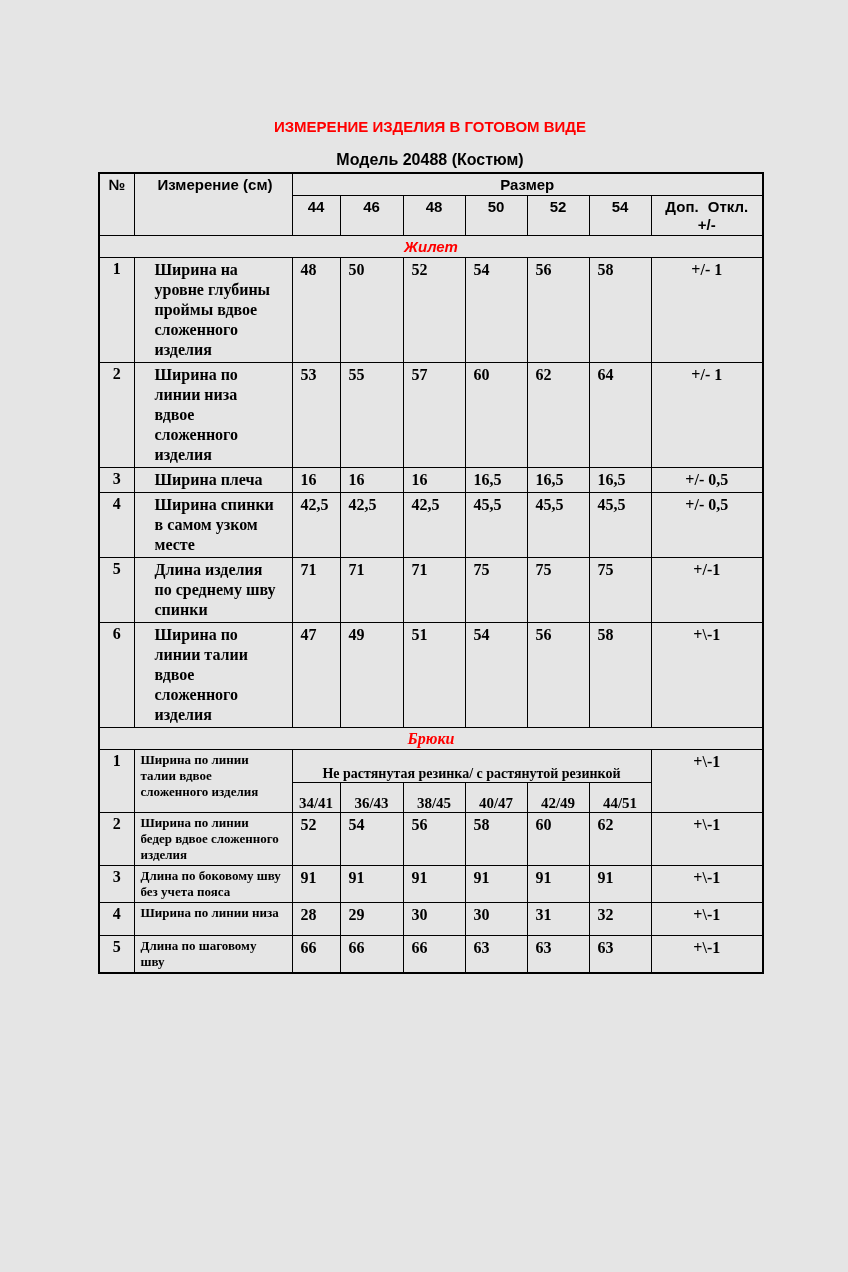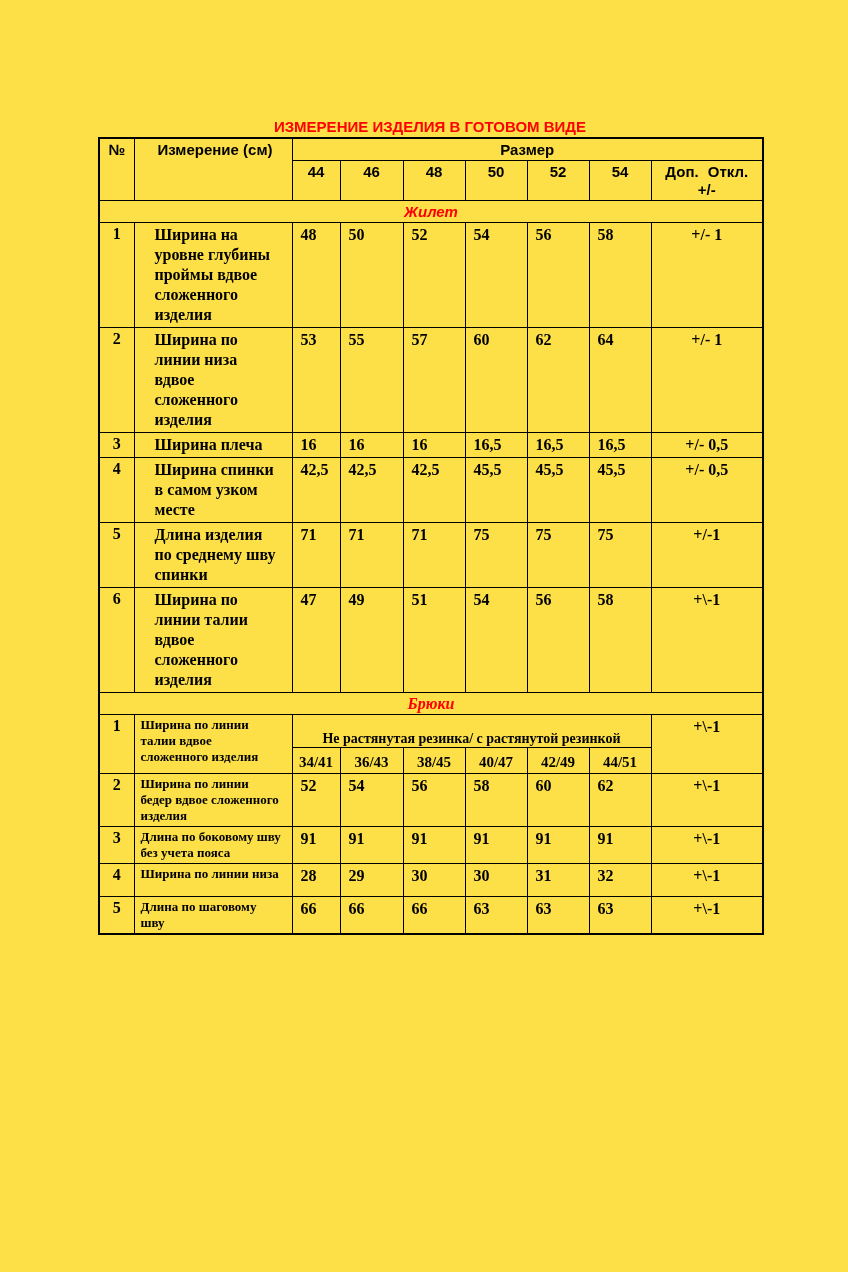--- a/index.html
+++ b/index.html
@@ -3,21 +3,21 @@
 <meta charset="utf-8">
 <style>
   :root { --accent-red: #ff0000; --ink: #000000; }
   * { margin: 0; padding: 0; }
   html, body { background: #ffffff; }
   body {
     width: 848px; height: 1272px;
     font-family: "Liberation Sans", sans-serif;
     color: var(--ink);
   }
-  .page { position: relative; width: 848px; height: 1272px; background: #fde047; overflow: hidden; }
+  .page { position: relative; width: 848px; height: 1272px; background: #e5e5e5; overflow: hidden; }
   .content { width: 664px; margin-left: 98px; padding-top: 119px; }
 
   .doc-title   { color: var(--accent-red); font-weight: bold; font-size: 15px; line-height: 15px; text-align: center; }
   .doc-subtitle{ font-weight: bold; font-size: 16px; line-height: 18px; text-align: center; margin-top: 17px; }
   .doc-height  { font-size: 15px; line-height: 16px; text-align: center; margin-top: 13px; }
 
   table.spec {
     margin-top: 3px;
     border-collapse: collapse;
     table-layout: fixed;
@@ -46,33 +46,34 @@
   .band-pants { font-family: "Liberation Serif", serif;     font-size: 16px; height: 22px; margin-top: 24px; }
 
   
   .b { font-family: "Liberation Serif", serif; font-weight: bold; font-size: 16px; }
   td.no    { text-align: center; padding-top: 2px; }
   td.label { padding: 2px 12px 2px 20px; line-height: 20px; }
   td.sm    { font-size: 13px; line-height: 16px; padding: 2px 10px 2px 6px; }
   td.val   { padding: 3px 0 0 8px; }
   td.tol   { text-align: center; padding-top: 3px; }
   td.elastic { text-align: center; font-size: 14px; padding-top: 16px; }
-  td.subsz   { text-align: center; font-size: 15px; padding-top: 6px; }
+  td.subsz   { text-align: center; font-size: 15px; padding-top: 12px; }
 
   
   .h20{height:20px}.h26{height:26px}.h32{height:32px}.h33{height:33px}
   .h53{height:53px}.h56{height:56px}.h62{height:62px}.h79{height:79px}.h80{height:80px}.h101{height:101px}
 </style>
 </head>
 <body>
 
 <div class="page">
   <div class="content">
 
     <div class="doc-title">ИЗМЕРЕНИЕ ИЗДЕЛИЯ В ГОТОВОМ ВИДЕ</div>
+    <div class="doc-subtitle">Модель 20488 (Костюм)</div>
 
     <table class="spec">
       <colgroup>
         <col style="width:35px">
           <col style="width:158px">
           <col style="width:48px">
           <col style="width:63px">
         <col style="width:62px">
           <col style="width:62px">
           <col style="width:62px">

